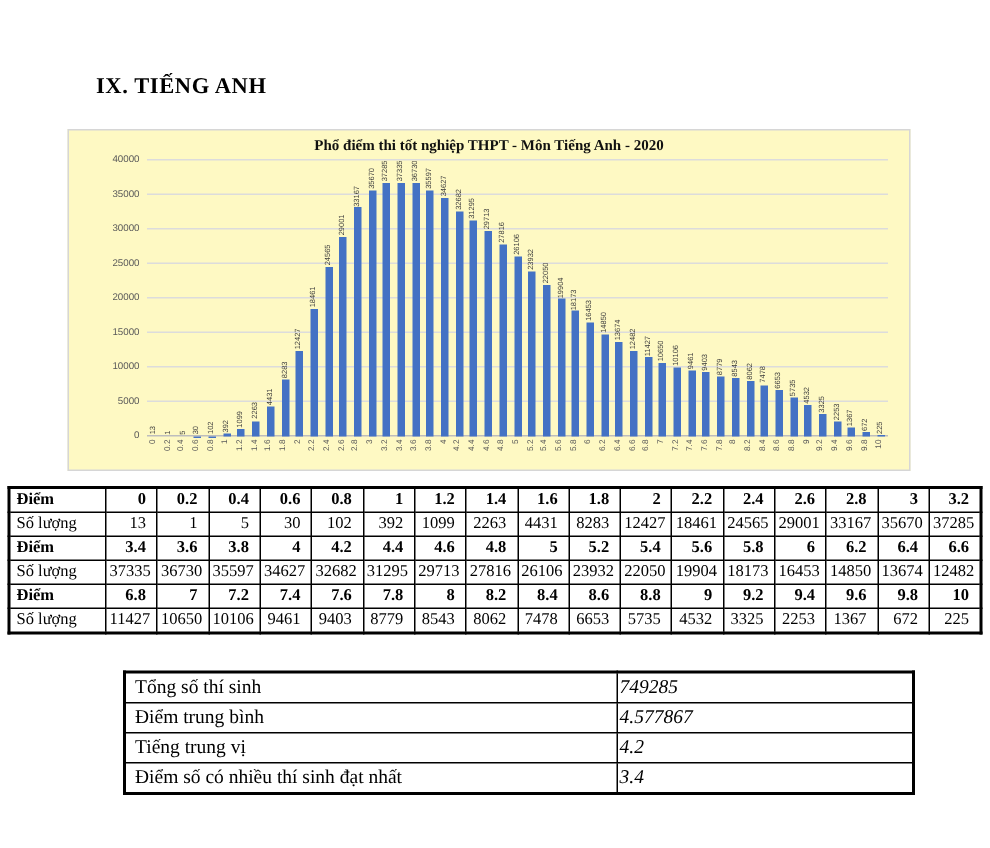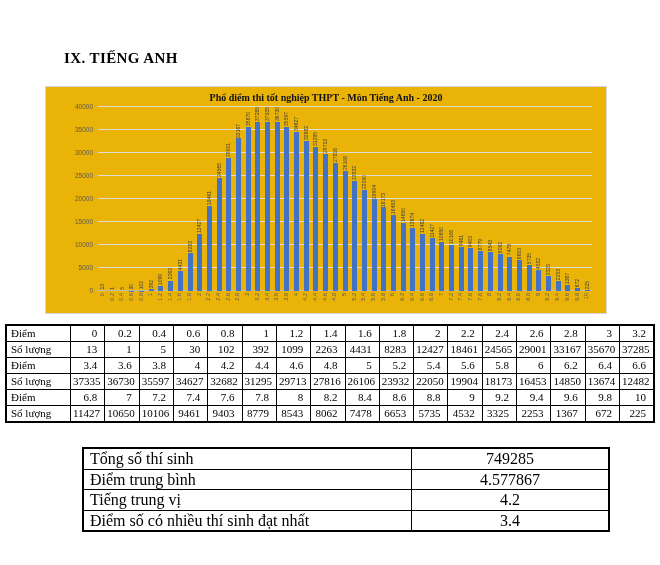--- a/index.html
+++ b/index.html
@@ -4,21 +4,21 @@
 <style>
   html,body { margin:0; padding:0; background:#ffffff; }
   .page { position:relative; width:660px; height:565px; background:#ffffff; overflow:hidden;
           font-family:"Liberation Serif", serif; color:#000; }
 
   .section-title { position:absolute; left:64px; top:50px; font-size:15px; font-weight:bold;
                    letter-spacing:.4px; }
 
   
   .chart-box { position:absolute; left:45px; top:86px; width:560px; height:226px;
-               border:1px solid #d6d6d6; background:#eab308; }
+               border:1px solid #d6d6d6; background:#fef9c3; }
   .chart-title { position:absolute; top:5px; left:0; right:0; text-align:center;
                  font-size:10px; font-weight:bold; color:#111; }
   .plot { position:absolute; left:52px; top:20px; width:494px; height:184px; }
   .gridline { position:absolute; left:0; right:0; height:1px; background:#dcdcdc; }
   .gridline.zero { background:#bdbdbd; }
   .ylabel { position:absolute; right:calc(100% + 5px); font-family:"Liberation Sans",sans-serif;
             font-size:6.5px; color:#595959; line-height:1; white-space:nowrap; }
   .bars { position:absolute; left:0; top:0; width:100%; height:100%; display:flex;
           align-items:flex-end; }
   .slot { position:relative; flex:1 1 0; height:100%; display:flex; flex-direction:column;
@@ -32,29 +32,29 @@
            font-family:"Liberation Sans",sans-serif; font-size:5.5px; color:#595959;
            line-height:1; }
 
   
   .score-table { position:absolute; left:5px; top:324px; width:650px;
                  border-collapse:collapse; table-layout:fixed; border:2px solid #000; }
   .score-table td { border:1px solid #000; height:15px; font-size:11px; line-height:1;
                     white-space:nowrap; overflow:hidden; padding:0 7px 0 2px; }
   .score-table td.lab { text-align:left; padding-left:4px; }
   .score-table td.num { text-align:right; }
-  .score-table tr.score td { font-weight:normal; }
+  .score-table tr.score td { font-weight:bold; }
 
   
   .summary-table { position:absolute; left:82px; top:447px; width:528px;
                    border-collapse:collapse; table-layout:fixed; border:2px solid #000; }
-  .summary-table td { border:1px solid #000; height:17px; font-size:16px; line-height:1.1;
+  .summary-table td { border:1px solid #000; height:17px; font-size:13px; line-height:1.1;
                       white-space:nowrap; overflow:hidden; }
   .summary-table td.lab { text-align:left; padding:0 0 0 6px; }
-  .summary-table td.val { text-align:center; }
+  .summary-table td.val { text-align:left;font-style:italic; }
 </style>
 </head>
 <body>
 
 <div class="page">
   <div class="section-title">IX. TIẾNG ANH</div>
 
   <div class="chart-box">
     <div class="chart-title">Phổ điểm thi tốt nghiệp THPT - Môn Tiếng Anh - 2020</div>
     <div class="plot" id="plot">

